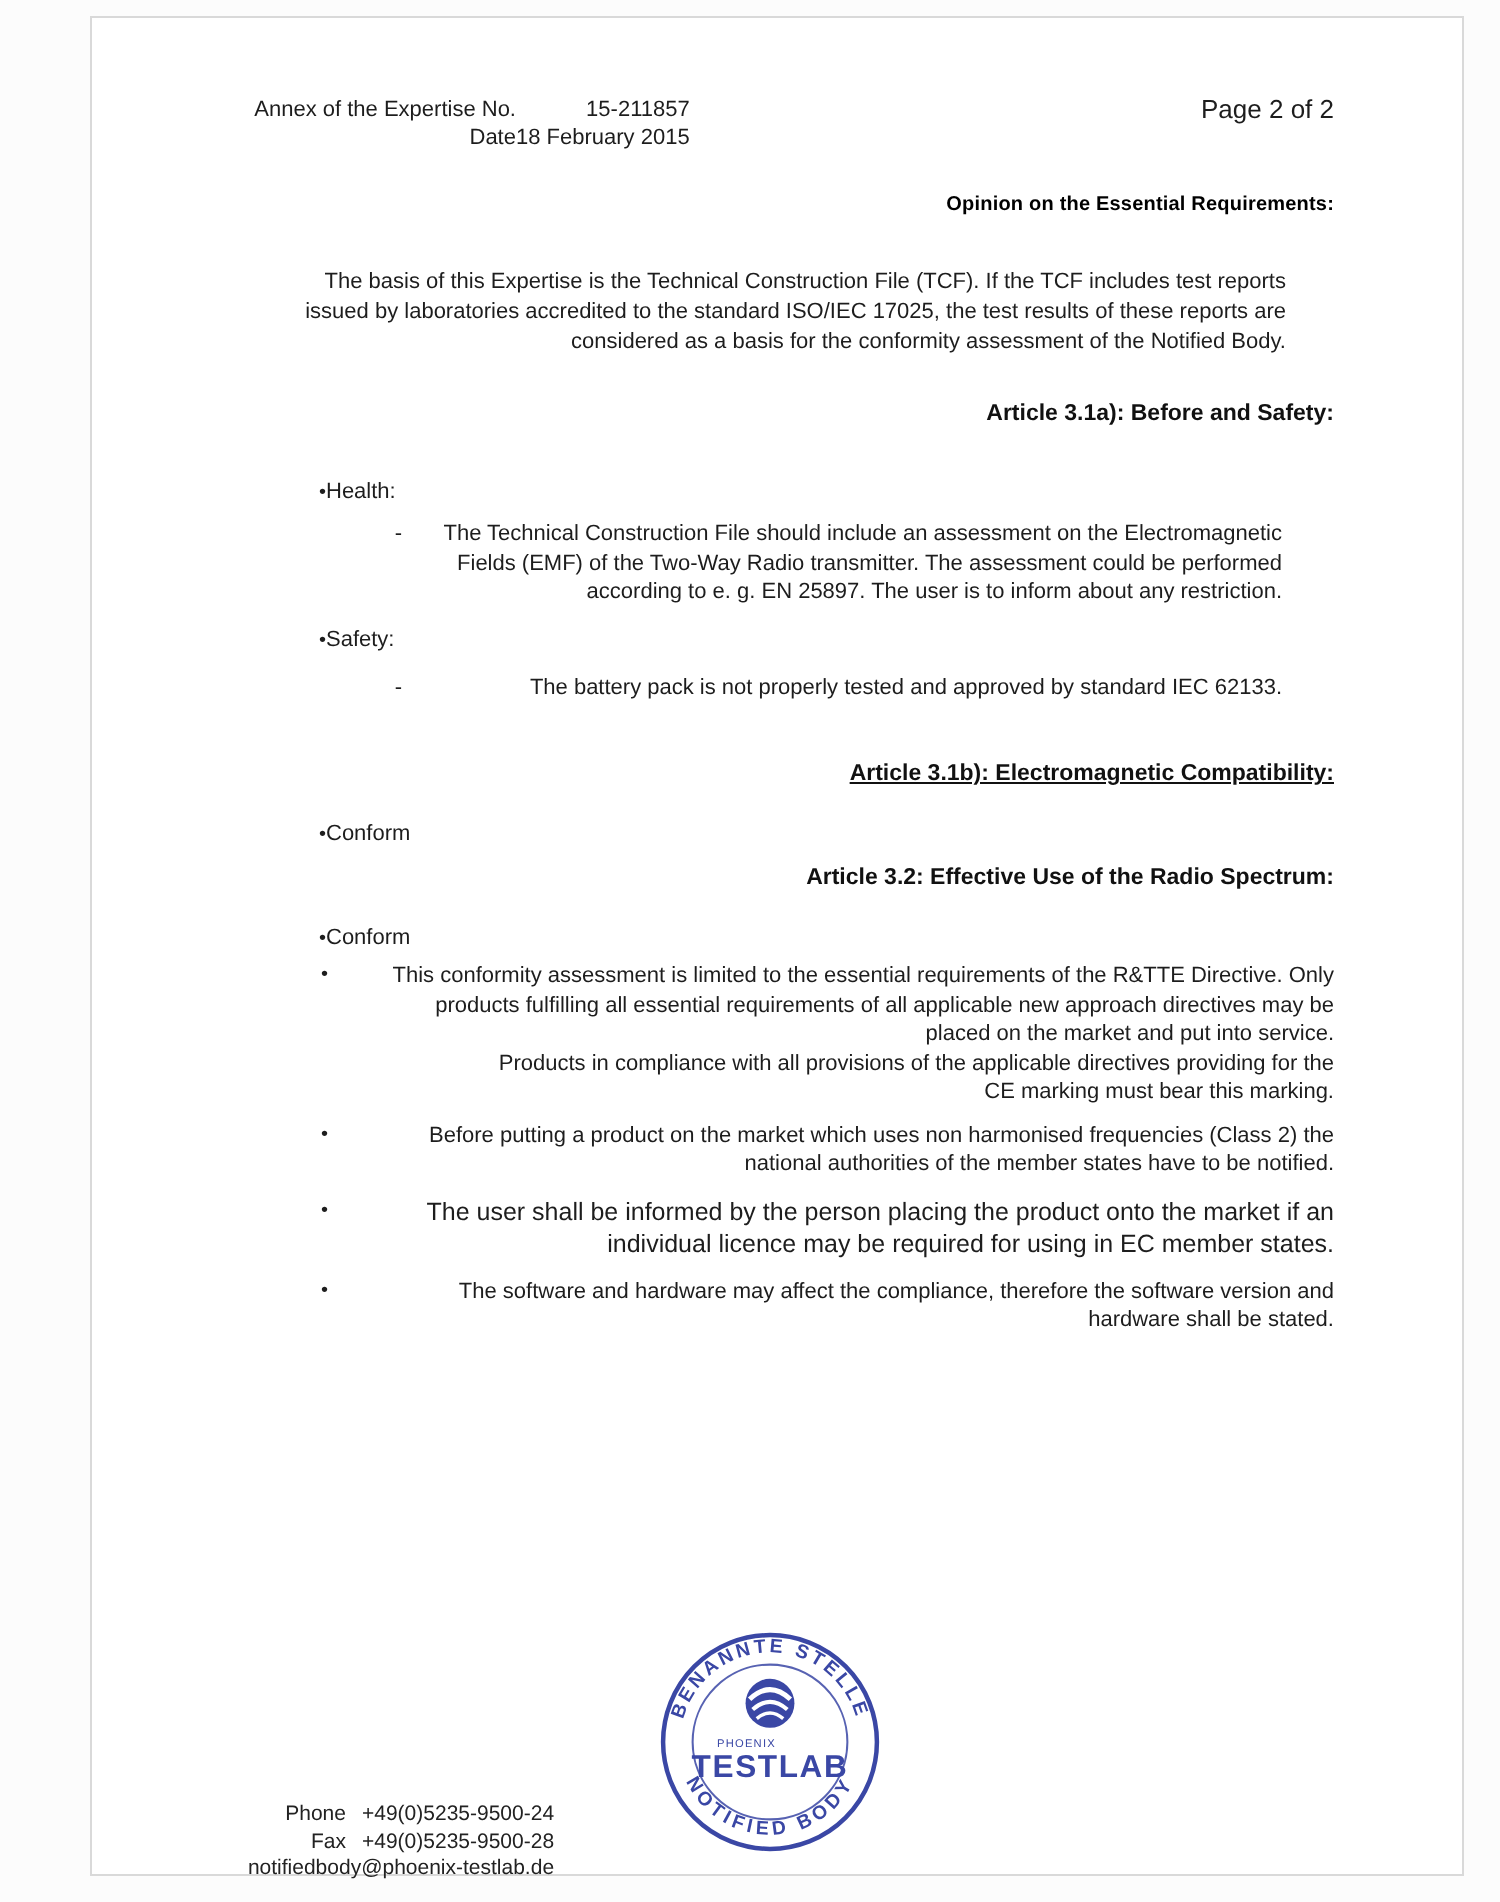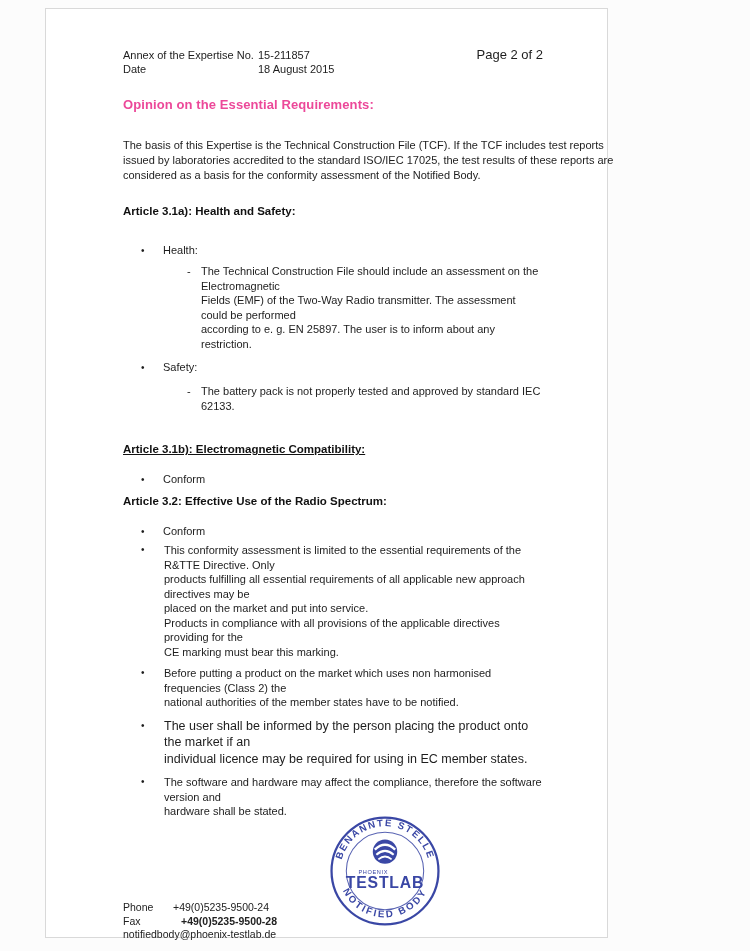--- a/index.html
+++ b/index.html
@@ -3,30 +3,30 @@
 <meta charset="utf-8">
 <style>
   * { margin:0; padding:0; box-sizing:border-box; }
   body {
     background:#fdfdfd;
     font-family:"Liberation Sans", sans-serif;
     -webkit-font-smoothing:antialiased;
   }
   .canvas { position:relative; width:750px; height:951px; background:#fcfcfc; overflow:hidden; }
   .page {
-    position:absolute; left:45px; top:8px; width:563px; height:930px;
-    background:#ffffff; border:1px solid #d9d9d9; color:#1d1d1d;
+    position:absolute; left:45px; top:8px; width:687px; height:930px;
+    background:#ffffff; border:1px solid #d9d9d9; color:#1d1d1d;text-align:right;
   }
   .content { padding:39px 64px 0 77px; }
 
   .doc-header { display:flex; justify-content:space-between; align-items:flex-start; }
   .hdr-grid { display:grid; grid-template-columns:135px auto; font-size:11px; line-height:14px; }
   .page-info { font-size:13px; line-height:14px; }
 
-  .doc-title { margin-top:21px; font-size:13px; font-weight:bold; letter-spacing:.1px; color:#ec4899; }
+  .doc-title { margin-top:21px; font-size:10px; font-weight:bold; letter-spacing:.1px; color:#000000; }
 
   .intro { margin-top:26px; font-size:11px; line-height:15px; white-space:pre-line; width:520px; }
 
   .sec-h { font-size:11.5px; font-weight:bold; color:#111; }
   .h-31a { margin-top:22px; }
   .h-31b { margin-top:30px;text-decoration:underline; }
   .h-32  { margin-top:8px; }
   .h-gen { margin-top:17px; }
 
   .b-row { display:flex; font-size:11px; line-height:15px; }
@@ -47,47 +47,47 @@
   .g-text { white-space:pre-line; width:522px; }
   .gb1 { margin-top:4px; }
   .gb2 { margin-top:7px; }
   .gb3 { margin-top:8px; font-size:12.5px; line-height:16.5px; }
   .gb4 { margin-top:8px; }
 
   .stamp { position:absolute; left:283px; top:806px; width:112px; height:112px; }
 
   .f-contact { position:absolute; left:77px; top:875px; font-size:10.5px; line-height:13.5px; color:#222; }
   .f-contact-grid { display:grid; grid-template-columns:50px auto;margin-top:17px; }
-  .fax-val { padding-left:8px;font-weight:bold; }
+  .fax-val { padding-left:8px; }
   .f-company { position:absolute; left:460px; top:869px; font-size:10.5px; line-height:13.5px; color:#222; }
 </style>
 </head>
 <body>
 
 <div class="canvas">
   <div class="page">
     <div class="content">
 
       <div class="doc-header">
         <div class="hdr-grid">
           <div>Annex of the Expertise No.</div>
           <div>15-211857</div>
           <div>Date</div>
-          <div>18 August 2015</div>
+          <div>18 February 2015</div>
         </div>
         <div class="page-info">Page 2 of 2</div>
       </div>
 
       <div class="doc-title">Opinion on the Essential Requirements:</div>
 
       <div class="intro">The basis of this Expertise is the Technical Construction File (TCF). If the TCF includes test reports
 issued by laboratories accredited to the standard ISO/IEC 17025, the test results of these reports are
 considered as a basis for the conformity assessment of the Notified Body.</div>
 
-      <div class="sec-h h-31a">Article 3.1a): Health and Safety:</div>
+      <div class="sec-h h-31a">Article 3.1a): Before and Safety:</div>
 
       <div class="b-row row-health">
         <span class="b-dot">•</span>
         <span>Health:</span>
       </div>
       <div class="sub-row sub-health">
         <span class="sub-dash">-</span>
         <span class="sub-text">The Technical Construction File should include an assessment on the Electromagnetic
 Fields (EMF) of the Two-Way Radio transmitter. The assessment could be performed
 according to e. g. EN 25897. The user is to inform about any restriction.</span>

